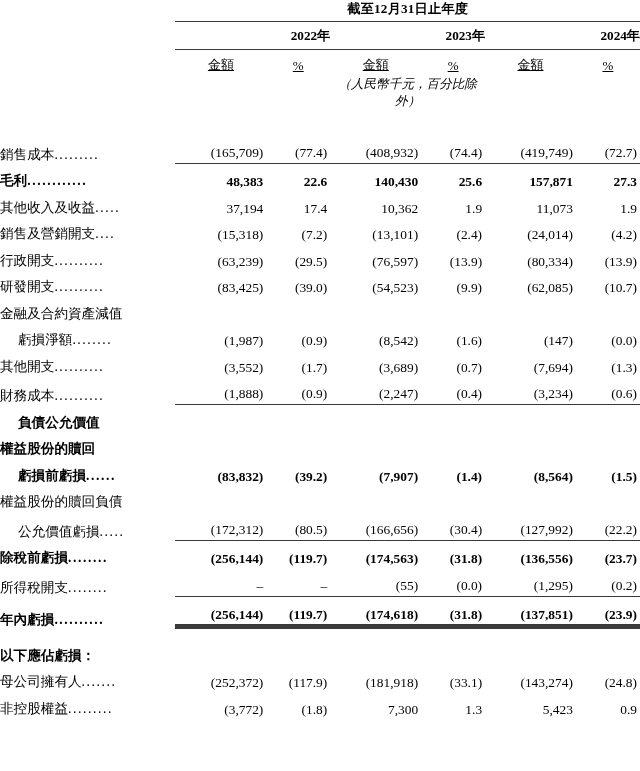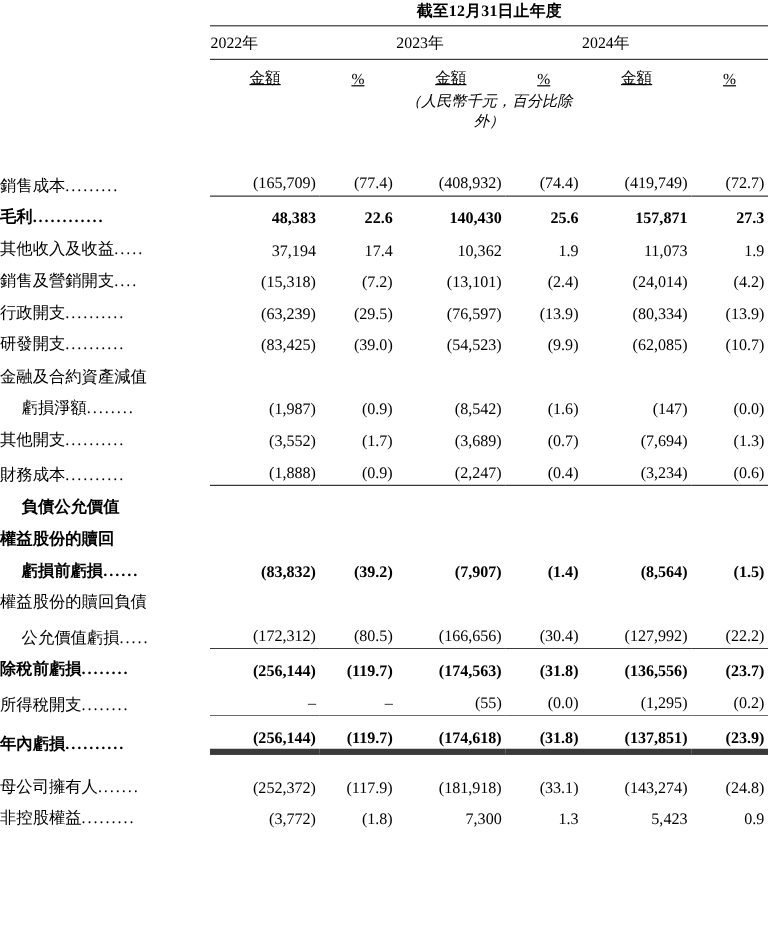--- a/index.html
+++ b/index.html
@@ -29,22 +29,22 @@
   .hdr-span{
     text-align:center;
     font-size:13.2px;
     font-weight:bold;
     padding-bottom:3px;
     letter-spacing:.2px;
   }
   .rule-top{height:1px;background:#3a3a3a;font-size:0;line-height:0;}
   .rule-cell{padding:0;height:1px;}
   .yr{
-    text-align:left;
-    font-weight:normal;
+    text-align:right;
+    font-weight:bold;
     font-size:13.2px;
     padding-top:5px;
     padding-bottom:4px;
   }
   .rule-yr{height:1px;background:#3a3a3a;font-size:0;line-height:0;}
   .subhdr{
     text-align:center;
     font-size:13px;
     padding-top:6px;
     padding-bottom:1px;
@@ -306,20 +306,29 @@
           <td class="num uu">(256,144)</td>
           <td class="num uu">(119.7)</td>
           <td class="num uu">(174,618)</td>
           <td class="num uu">(31.8)</td>
           <td class="num uu">(137,851)</td>
           <td class="num uu">(23.9)</td>
         </tr>
         <tr>
           <td colspan="7" class="gap2"></td>
         </tr>
+        <tr class="row b">
+          <td class="label">以下應佔虧損：</td>
+          <td class="num"></td>
+          <td class="num"></td>
+          <td class="num"></td>
+          <td class="num"></td>
+          <td class="num"></td>
+          <td class="num"></td>
+        </tr>
         <tr class="row">
           <td class="label">母公司擁有人<span class="dots">.......</span></td>
           <td class="num">(252,372)</td>
           <td class="num">(117.9)</td>
           <td class="num">(181,918)</td>
           <td class="num">(33.1)</td>
           <td class="num">(143,274)</td>
           <td class="num">(24.8)</td>
         </tr>
         <tr class="row">

